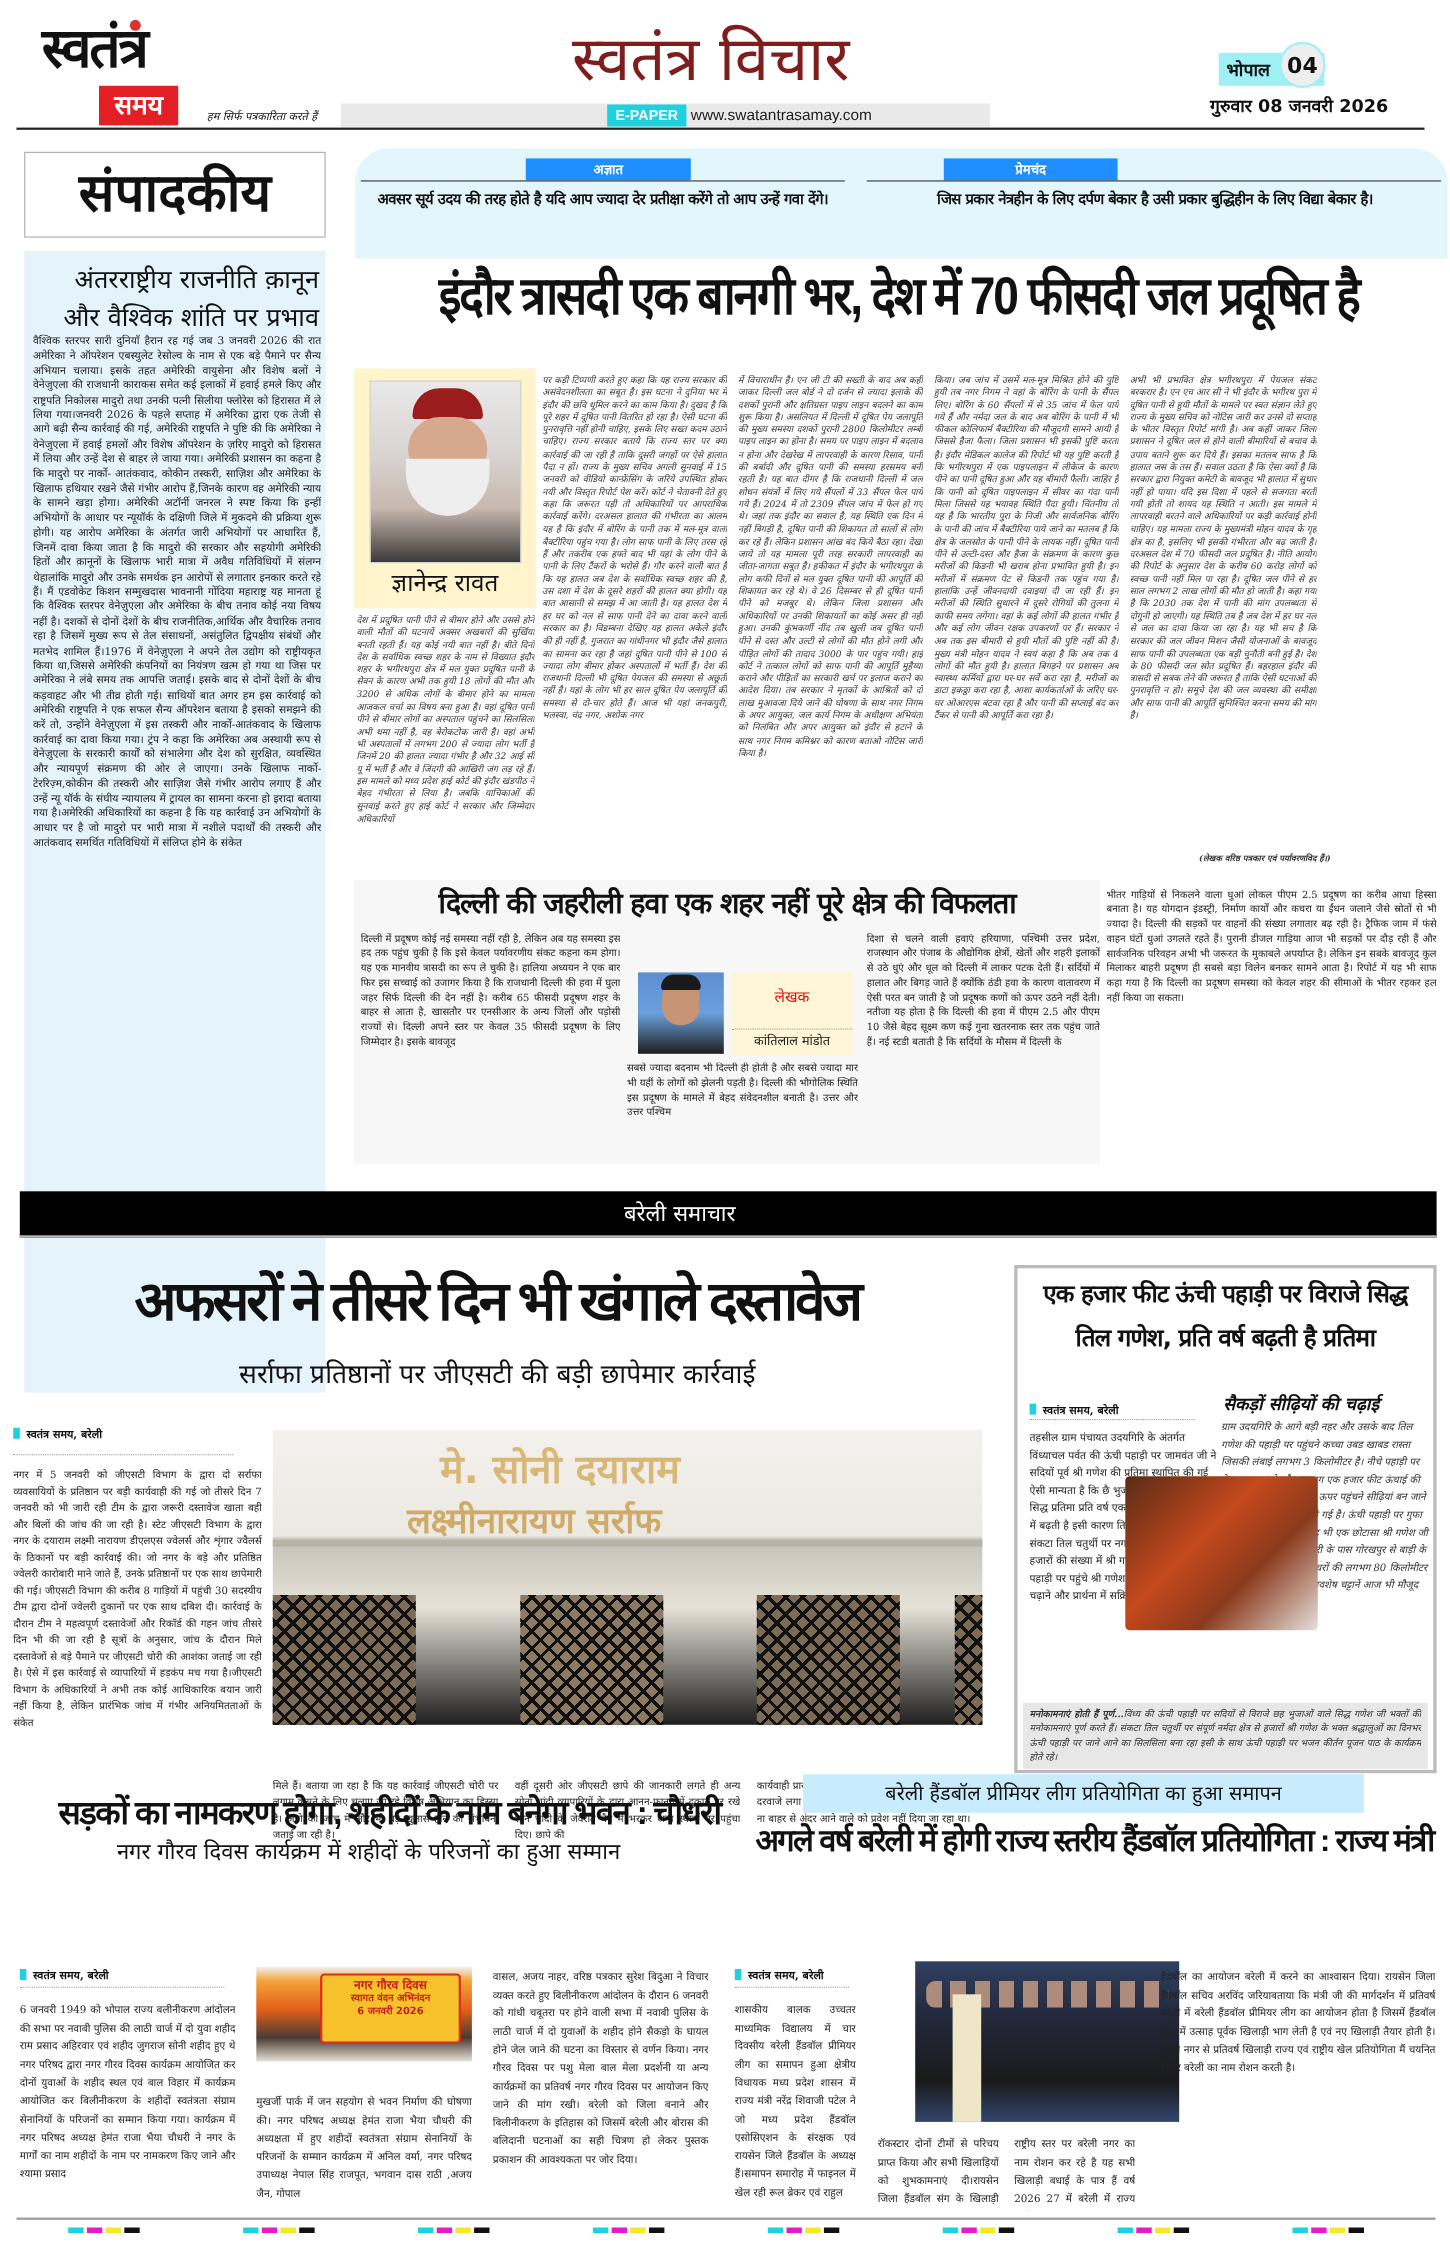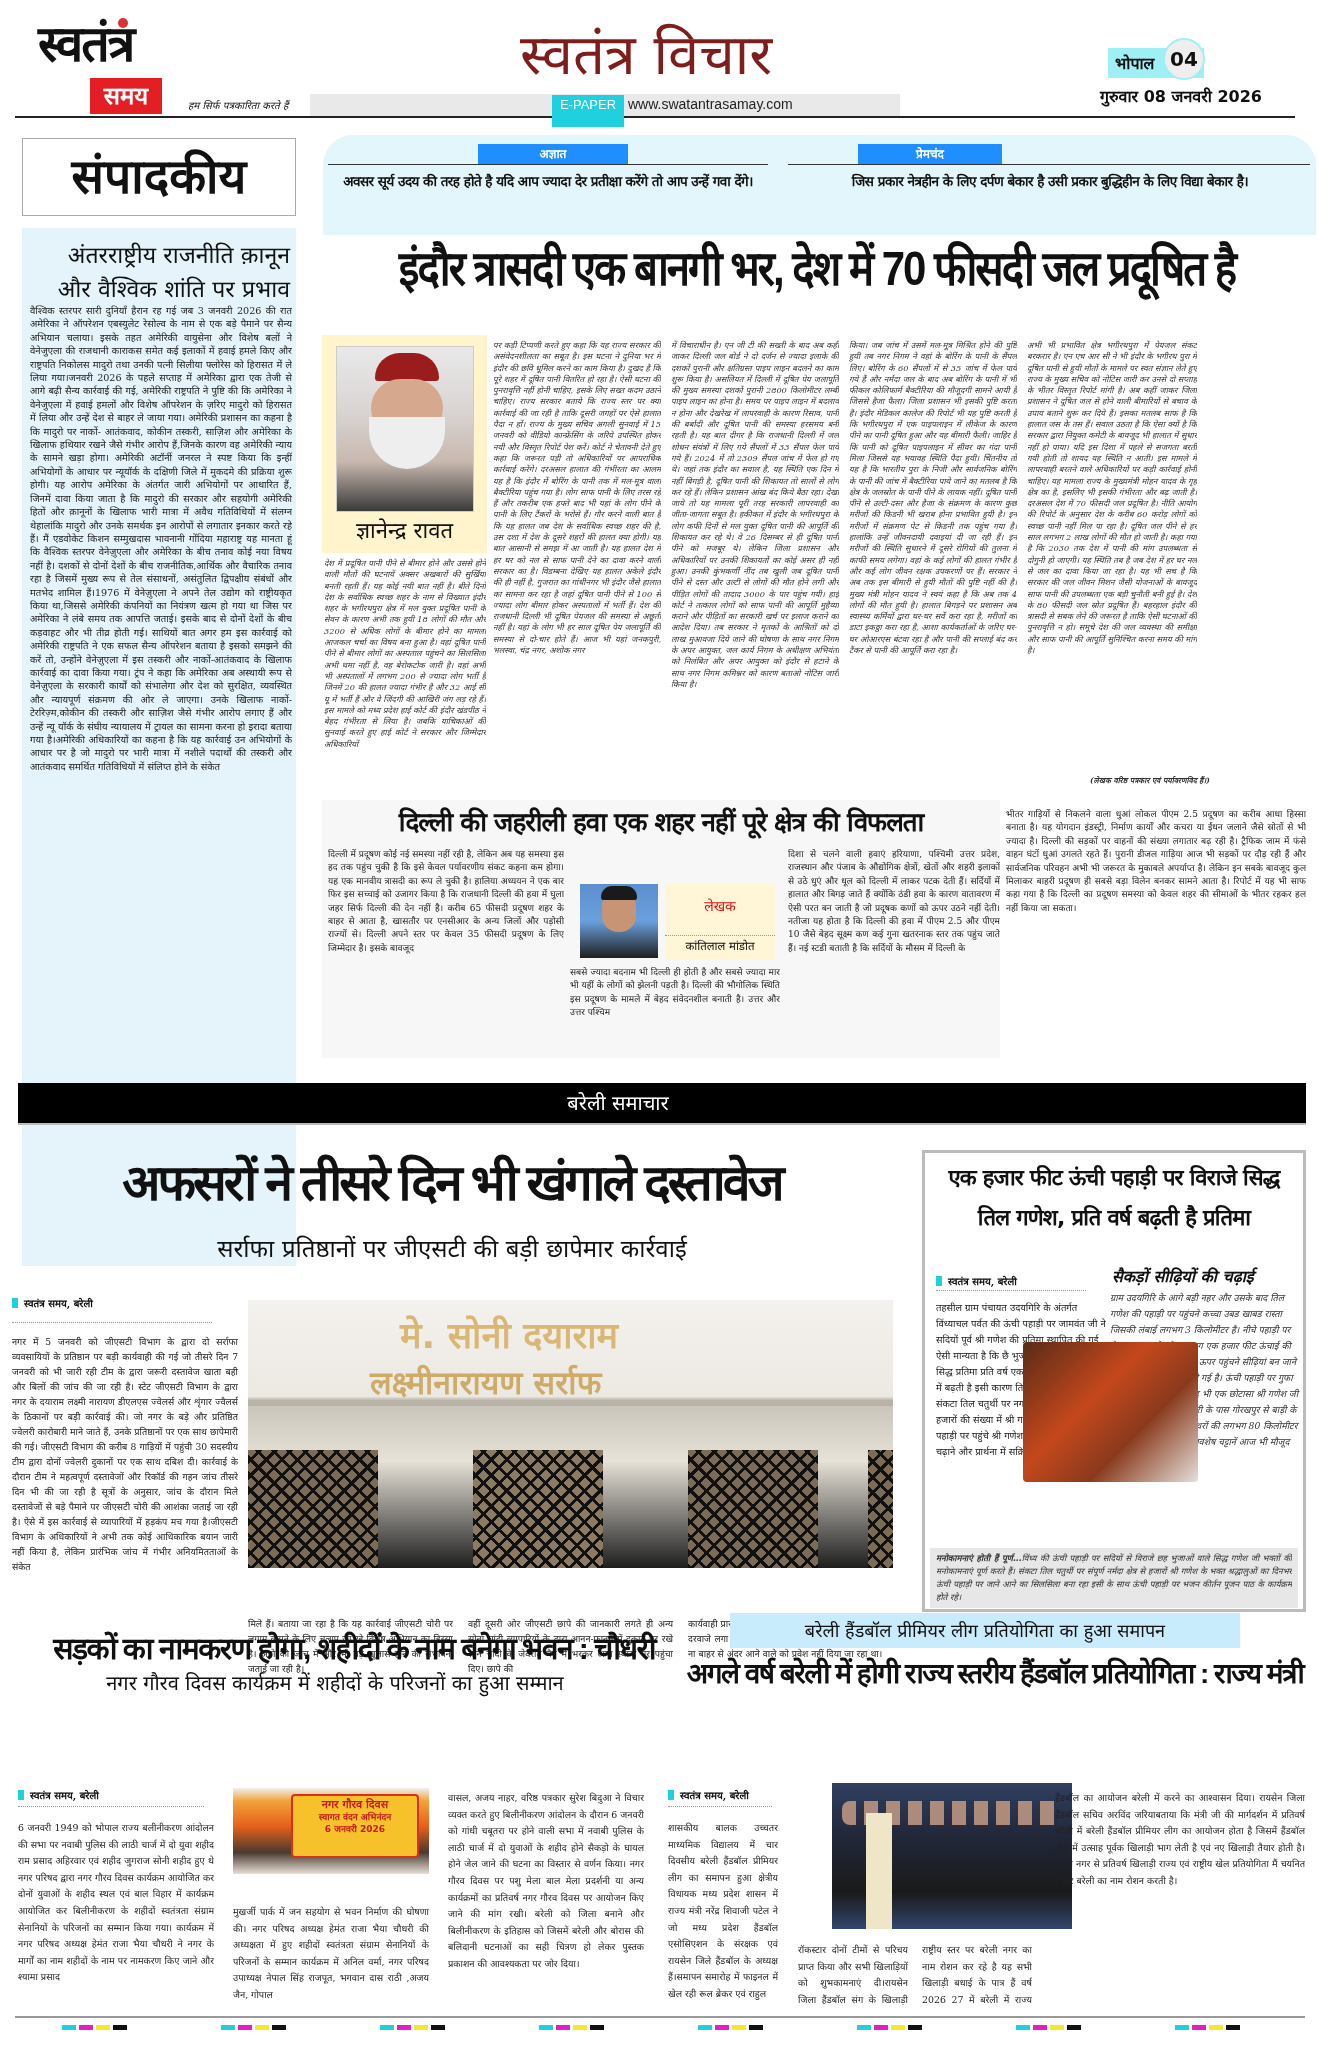--- a/index.html
+++ b/index.html
@@ -8,21 +8,21 @@
 .txt{font-family:"DejaVu Serif",serif;font-size:9.4px;line-height:13.1px;text-align:justify;color:#222}
 .txt.it{font-style:italic;color:#333}
 
 #logo1{left:38px;top:16px;font-size:50px;font-weight:bold;line-height:56px;letter-spacing:-2px}
 #logo-dot{left:118px;top:18px;width:10px;height:10px;border-radius:50%;background:#e03131}
 #logo2{left:90px;top:78px;width:72px;height:36px;background:#e31e24;color:#fff;font-size:24px;font-weight:bold;text-align:center;line-height:36px}
 #tagline{left:188px;top:98px;font-size:10px;font-style:italic;font-family:"DejaVu Serif",serif}
 #mast-rule{left:15px;top:116px;width:1280px;height:2px;background:#222}
 #mast-grey{left:310px;top:94px;width:590px;height:22px;background:#e9e9e9}
 #title{left:520px;top:20px;font-size:56px;line-height:70px;color:#7f1d1d;font-weight:normal}
-#epaper{left:552px;top:95px;width:72px;height:32px;background:#1fd0de;color:#fff;font-size:13px;font-weight:normal;text-align:center;line-height:20px;font-family:"Liberation Sans",sans-serif}
+#epaper{left:552px;top:95px;width:72px;height:20px;background:#1fd0de;color:#fff;font-size:13px;font-weight:bold;text-align:center;line-height:20px;font-family:"Liberation Sans",sans-serif}
 #url{left:628px;top:96px;font-size:14px;font-family:"Liberation Sans",sans-serif;color:#222}
 #city-box{left:1108px;top:48px;width:96px;height:30px;background:#9ff0f5}
 #city{left:1115px;top:52px;font-size:16px;font-weight:bold}
 #pageno{left:1163px;top:38px;width:42px;height:42px;border-radius:50%;background:#eee;border:2px solid #9ff0f5;font-size:20px;font-weight:bold;text-align:center;line-height:38px}
 #date{left:1100px;top:85px;font-size:16px;font-weight:bold}
 
 #ed-box{left:22px;top:138px;width:274px;height:78px;border:1px solid #aaa;background:#fff}
 #ed-label{left:22px;top:140px;width:274px;text-align:center;font-size:48px;font-weight:bold;line-height:72px}
 #ed-panel{left:22px;top:228px;width:274px;height:1038px;background:#e4f4fa}
 #ed-head{left:32px;top:238px;width:258px;text-align:right;font-size:23px;line-height:34px;font-family:"DejaVu Sans",sans-serif;font-weight:300}
@@ -92,21 +92,21 @@
 <div class="abs" id="ed-box"></div>
 <div class="abs" id="ed-label">संपादकीय</div>
 <div class="abs" id="ed-panel"></div>
 <div class="abs" id="ed-head">अंतरराष्ट्रीय राजनीति क़ानून और वैश्विक शांति पर प्रभाव</div>
 <div class="abs txt" id="ed-body" style="height:955px;overflow:hidden;font-size:9.6px;line-height:13.4px">वैश्विक स्तरपर सारी दुनियाँ हैरान रह गई जब 3 जनवरी 2026 की रात अमेरिका ने ऑपरेशन एबस्युलेट रेसोल्व के नाम से एक बड़े पैमाने पर सैन्य अभियान चलाया। इसके तहत अमेरिकी वायुसेना और विशेष बलों ने वेनेजुएला की राजधानी काराकस समेत कई इलाकों में हवाई हमले किए और राष्ट्रपति निकोलस मादुरो तथा उनकी पत्नी सिलीया फ्लोरेस को हिरासत में ले लिया गया।जनवरी 2026 के पहले सप्ताह में अमेरिका द्वारा एक तेजी से आगे बढ़ी सैन्य कार्रवाई की गई, अमेरिकी राष्ट्रपति ने पुष्टि की कि अमेरिका ने वेनेजुएला में हवाई हमलों और विशेष ऑपरेशन के ज़रिए मादुरो को हिरासत में लिया और उन्हें देश से बाहर ले जाया गया। अमेरिकी प्रशासन का कहना है कि मादुरो पर नार्को- आतंकवाद, कोकीन तस्करी, साज़िश और अमेरिका के खिलाफ हथियार रखने जैसे गंभीर आरोप हैं,जिनके कारण वह अमेरिकी न्याय के सामने खड़ा होगा। अमेरिकी अटॉर्नी जनरल ने स्पष्ट किया कि इन्हीं अभियोगों के आधार पर न्यूयॉर्क के दक्षिणी जिले में मुकदमे की प्रक्रिया शुरू होगी। यह आरोप अमेरिका के अंतर्गत जारी अभियोगों पर आधारित हैं, जिनमें दावा किया जाता है कि मादुरो की सरकार और सहयोगी अमेरिकी हितों और क़ानूनों के खिलाफ भारी मात्रा में अवैध गतिविधियों में संलग्न थेहालांकि मादुरो और उनके समर्थक इन आरोपों से लगातार इनकार करते रहे हैं। मैं एडवोकेट किशन सम्मुखदास भावनानी गोंदिया महाराष्ट्र यह मानता हूं कि वैश्विक स्तरपर वेनेज़ुएला और अमेरिका के बीच तनाव कोई नया विषय नहीं है। दशकों से दोनों देशों के बीच राजनीतिक,आर्थिक और वैचारिक तनाव रहा है जिसमें मुख्य रूप से तेल संसाधनों, असंतुलित द्विपक्षीय संबंधों और मतभेद शामिल हैं।1976 में वेनेज़ुएला ने अपने तेल उद्योग को राष्ट्रीयकृत किया था,जिससे अमेरिकी कंपनियों का नियंत्रण खत्म हो गया था जिस पर अमेरिका ने लंबे समय तक आपत्ति जताई। इसके बाद से दोनों देशों के बीच कड़वाहट और भी तीव्र होती गई। साथियों बात अगर हम इस कार्रवाई को अमेरिकी राष्ट्रपति ने एक सफल सैन्य ऑपरेशन बताया है इसको समझने की करें तो, उन्होंने वेनेज़ुएला में इस तस्करी और नार्को-आतंकवाद के खिलाफ कार्रवाई का दावा किया गया। ट्रंप ने कहा कि अमेरिका अब अस्थायी रूप से वेनेज़ुएला के सरकारी कार्यों को संभालेगा और देश को सुरक्षित, व्यवस्थित और न्यायपूर्ण संक्रमण की ओर ले जाएगा। उनके खिलाफ नार्को-टेररिज़्म,कोकीन की तस्करी और साज़िश जैसे गंभीर आरोप लगाए हैं और उन्हें न्यू यॉर्क के संघीय न्यायालय में ट्रायल का सामना करना हो इरादा बताया गया है।अमेरिकी अधिकारियों का कहना है कि यह कार्रवाई उन अभियोगों के आधार पर है जो मादुरो पर भारी मात्रा में नशीले पदार्थों की तस्करी और आतंकवाद समर्थित गतिविधियों में संलिप्त होने के संकेत</div>
 
 <div class="abs" id="q-panel"></div>
 <div class="abs q-tab" style="left:478px;top:144px;width:150px">अज्ञात</div>
 <div class="abs q-rule" style="left:328px;top:164px;width:440px"></div>
 <div class="abs q-text" style="left:330px;top:172px;width:436px">अवसर सूर्य उदय की तरह होते है यदि आप ज्यादा देर प्रतीक्षा करेंगे तो आप उन्हें गवा देंगे।</div>
-<div class="abs q-tab" style="left:858px;top:144px;width:144px">प्रेमचंद</div>
+<div class="abs q-tab" style="left:858px;top:144px;width:158px">प्रेमचंद</div>
 <div class="abs q-rule" style="left:788px;top:164px;width:522px"></div>
 <div class="abs q-text" style="left:790px;top:172px;width:520px">जिस प्रकार नेत्रहीन के लिए दर्पण बेकार है उसी प्रकार बुद्धिहीन के लिए विद्या बेकार है।</div>
 
 <div class="abs" id="headline1">इंदौर त्रासदी एक बानगी भर, देश में 70 फीसदी जल प्रदूषित है</div>
 <div class="abs" id="auth-box"></div>
 <div class="abs" id="auth-photo">
   <div style="position:absolute;left:38px;top:6px;width:64px;height:28px;background:#9b1c1c;border-radius:30px 30px 4px 4px"></div>
   <div style="position:absolute;left:34px;top:32px;width:72px;height:58px;background:#d6a98e;border-radius:36px"></div>
   <div style="position:absolute;left:32px;top:70px;width:76px;height:52px;background:#eeeeee;border-radius:0 0 38px 38px"></div>
 </div>

